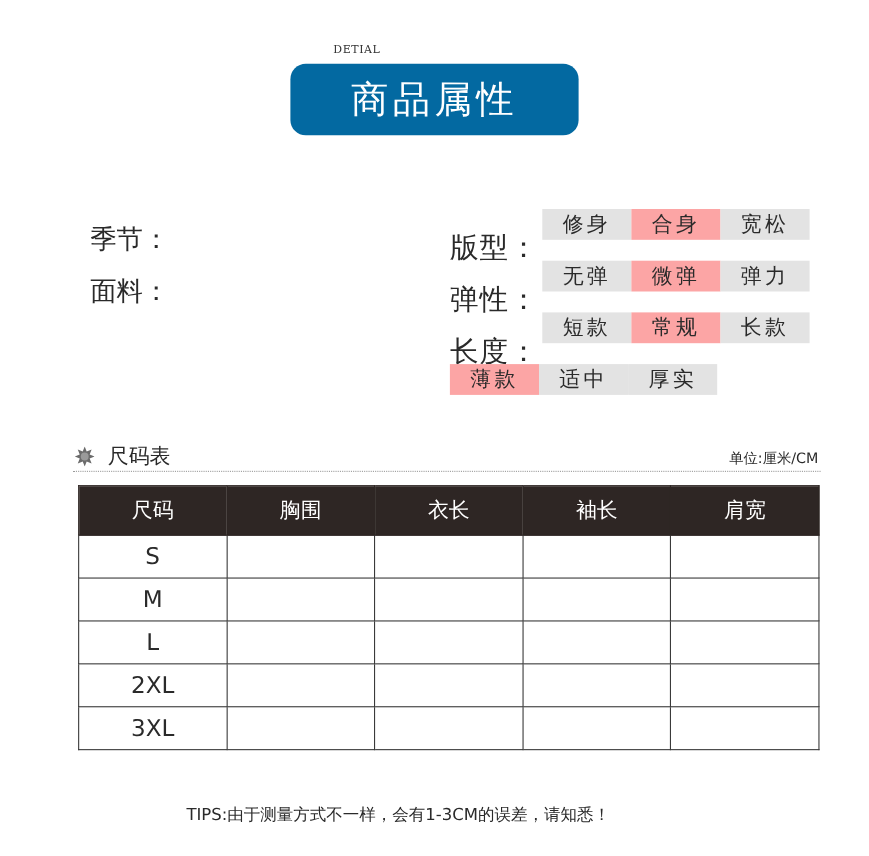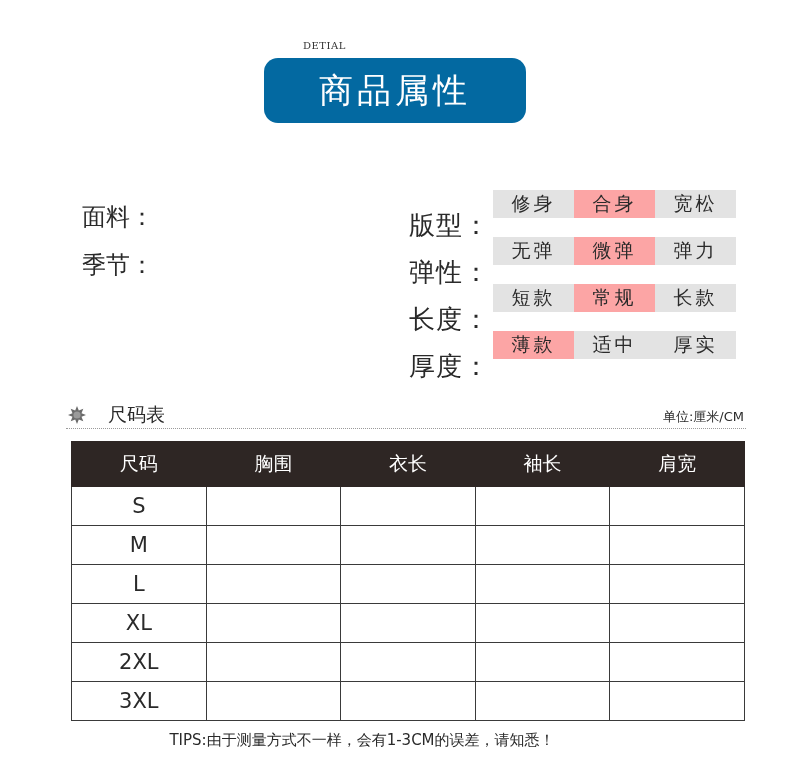--- a/index.html
+++ b/index.html
@@ -15,42 +15,42 @@
   .left-field { font-size: 24px; height: 48px; line-height: 40px; color: #2a2a2a; }
   .attr-rows { position: absolute; left: 409px; top: 180px; }
   .attr-row { display: flex; align-items: center; height: 47px; }
   .attr-label { font-size: 26px; width: 84px; color: #2a2a2a; letter-spacing: 1px; margin-top: 44px; }
   .opt { width: 81px; height: 28px; background: #e3e3e3; display: flex; align-items: center;
          justify-content: center; font-size: 19px; color: #2a2a2a; letter-spacing: 3px; }
   .opt.sel { background: #fca5a5; color: #2a2a2a; }
   .size-header { position: absolute; left: 66px; top: 400px; width: 680px; height: 28px;
                  border-bottom: 1px dotted #9a9a9a; }
   .sun-icon { position: absolute; left: 2px; top: 6px; width: 18px; height: 18px; }
-  .size-title { position: absolute; left: 42px; top: 2px; font-size: 19px; color: #2a2a2a; }
+  .size-title { position: absolute; left: 32px; top: 2px; font-size: 19px; color: #2a2a2a; }
   .unit { position: absolute; right: 2px; top: 8px; font-size: 13px; color: #2a2a2a; }
   table.size { position: absolute; left: 71px; top: 441px; width: 674px;
                border-collapse: collapse; table-layout: fixed; }
   table.size th { background: #2e2624; color: #fff; font-weight: normal; font-size: 19px;
                   height: 42px; border: 1px solid #2e2624; }
   table.size td { border: 1px solid #3a3a3a; height: 38px; text-align: center;
                   font-size: 21px; color: #2a2a2a; padding: 0; }
   .tips { position: absolute; left: 0; width: 724px; top: 731px; text-align: center;
           font-size: 15px; color: #2a2a2a; }
 </style>
 </head>
 <body>
 
 <div class="detial">DETIAL</div>
 <div class="title-pill">
   <span>商品属性</span>
 </div>
 
 <div class="left-fields">
+  <div class="left-field">季节：</div>
   <div class="left-field">面料：</div>
-  <div class="left-field">季节：</div>
 </div>
 
 <div class="attr-rows">
   <div class="attr-row">
     <span class="attr-label">版型：</span>
     <span class="opt">修身</span>
     <span class="opt sel">合身</span>
     <span class="opt">宽松</span>
   </div>
   <div class="attr-row">
@@ -59,21 +59,20 @@
     <span class="opt sel">微弹</span>
     <span class="opt">弹力</span>
   </div>
   <div class="attr-row">
     <span class="attr-label">长度：</span>
     <span class="opt">短款</span>
     <span class="opt sel">常规</span>
     <span class="opt">长款</span>
   </div>
   <div class="attr-row">
-    <span class="attr-label">厚度：</span>
     <span class="opt sel">薄款</span>
     <span class="opt">适中</span>
     <span class="opt">厚实</span>
   </div>
 </div>
 
 <div class="size-header">
   <svg class="sun-icon" viewBox="0 0 20 20">
     <polygon points="10,0 12,5 17,3 15,8 20,10 15,12 17,17 12,15 10,20 8,15 3,17 5,12 0,10 5,8 3,3 8,5" fill="#6b6b6b"></polygon>
     <circle cx="10" cy="10" r="4" fill="#9a9a9a"></circle>
@@ -108,27 +107,20 @@
       <td></td>
     </tr>
     <tr>
       <td>L</td>
       <td></td>
       <td></td>
       <td></td>
       <td></td>
     </tr>
     <tr>
-      <td>XL</td>
-      <td></td>
-      <td></td>
-      <td></td>
-      <td></td>
-    </tr>
-    <tr>
       <td>2XL</td>
       <td></td>
       <td></td>
       <td></td>
       <td></td>
     </tr>
     <tr>
       <td>3XL</td>
       <td></td>
       <td></td>

